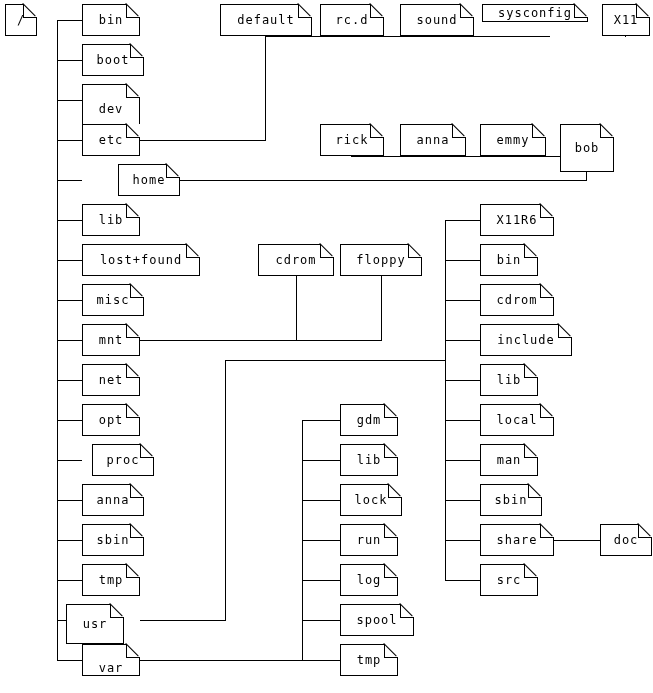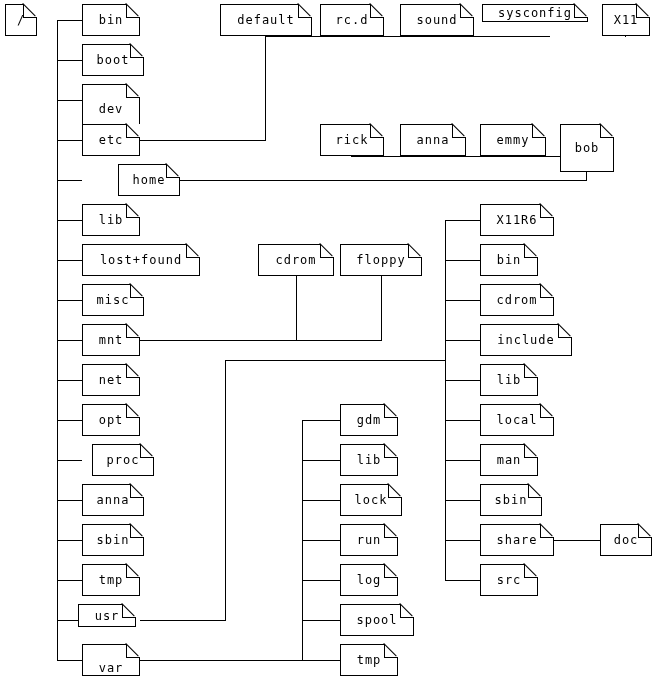--- a/index.html
+++ b/index.html
@@ -188,21 +188,21 @@
       <span class="label">anna</span>
     </div>
     <div class="node" style="left: 82px; top: 524px; width: 62px; height: 32px;">
       <span class="fold"></span>
       <span class="label">sbin</span>
     </div>
     <div class="node" style="left: 82px; top: 564px; width: 58px; height: 32px;">
       <span class="fold"></span>
       <span class="label">tmp</span>
     </div>
-    <div class="node" style="left: 78px; top: 604px; width: 58px; height: 23px;">
+    <div class="node" style="left: 66px; top: 604px; width: 58px; height: 40px;">
       <span class="fold"></span>
       <span class="label">usr</span>
     </div>
     <div class="node" style="left: 82px; top: 644px; width: 58px; height: 32px; align-items: flex-end;">
       <span class="fold"></span>
       <span class="label">var</span>
     </div>
     <div class="node" style="left: 220px; top: 4px; width: 92px; height: 32px;">
       <span class="fold"></span>
       <span class="label">default</span>

